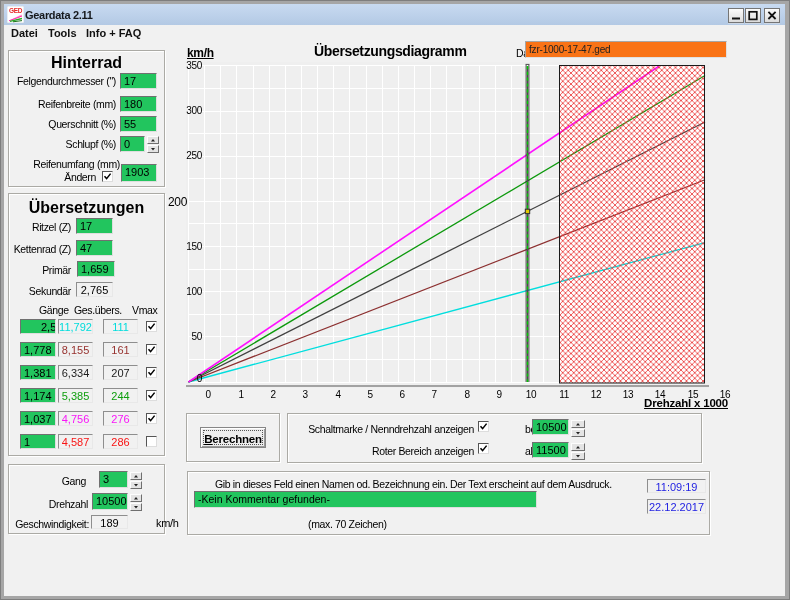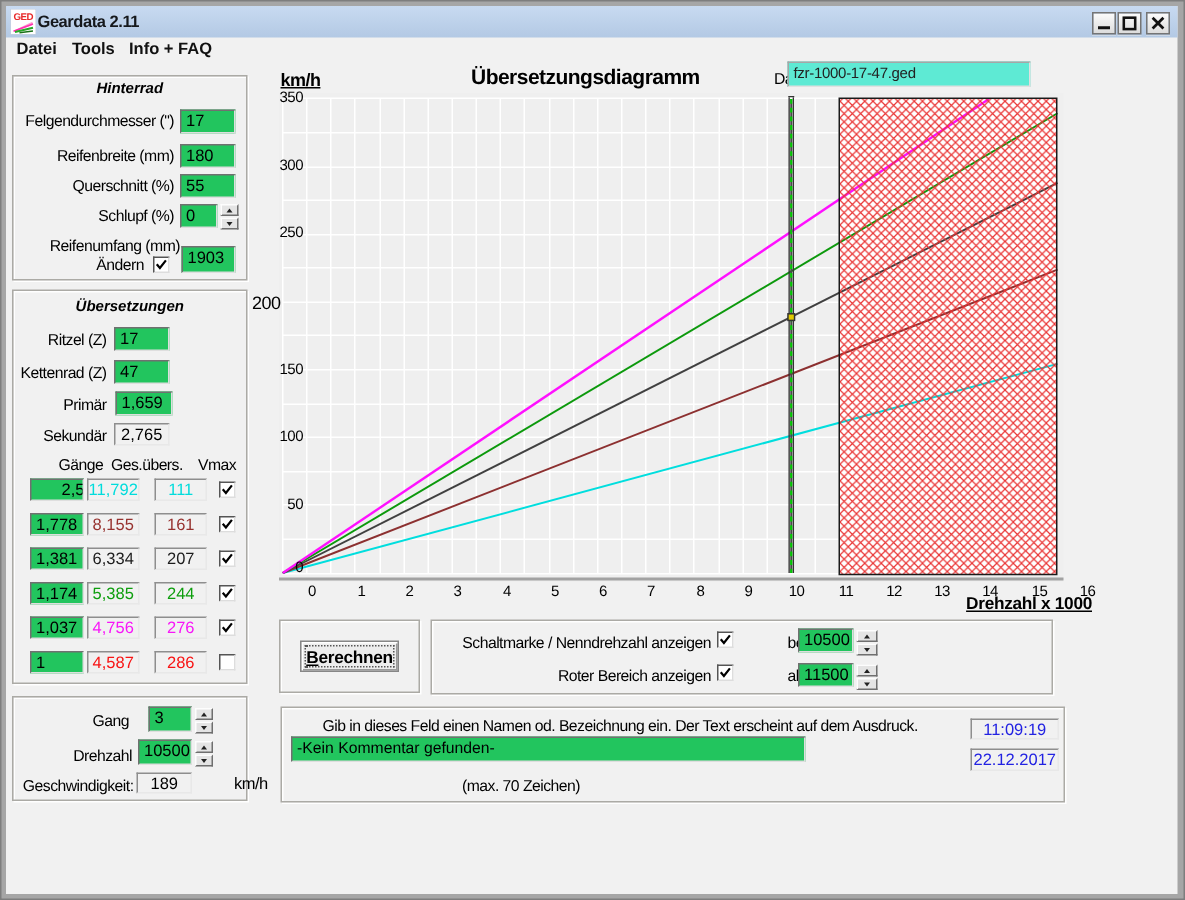--- a/index.html
+++ b/index.html
@@ -3,21 +3,21 @@
 html,body{margin:0;padding:0;}
 body{width:790px;height:600px;font-family:"Liberation Sans",sans-serif;background:#a8a8a8;}
 #app{position:relative;width:790px;height:600px;overflow:hidden;background:#a6a6a6;box-shadow:inset 0 0 0 1px #7e7e7e;}
 .abs{position:absolute;}
 #client{left:4px;top:4px;width:781px;height:592px;background:#f1f1f1;}
 #tbar{left:4px;top:4px;width:781px;height:21px;background:linear-gradient(#c8daf1,#b3c9e4);}
 #ttl{left:25px;top:8px;font-size:11px;letter-spacing:-0.3px;font-weight:bold;color:#15181c;padding-top:1px;}
 .wbtn{top:8px;width:16px;height:15px;background:linear-gradient(#fbfbfb,#dcdcdc);border:1px solid #757575;box-sizing:border-box;box-shadow:0 1px 0 #cdd8e6;}
 .menu{top:27px;font-size:11px;font-weight:bold;color:#111;}
 .gbox{border:1px solid #abaaa5;box-shadow:1px 1px 0 #ffffff, inset 1px 1px 0 #ffffff;background:#f1f1f1;box-sizing:border-box;}
-.gttl{font-size:10px;font-weight:bold;color:#000;text-align:center;font-style:italic;}
+.gttl{font-size:16px;font-weight:bold;color:#000;text-align:center;}
 .lbl{font-size:10.5px;letter-spacing:-0.35px;color:#000;white-space:nowrap;padding-left:20px;}
 .rlbl{font-size:10.5px;letter-spacing:-0.35px;color:#000;text-align:right;white-space:nowrap;}
 .edit{background:#22c55e;border:1px solid;border-color:#707070 #dedede #dedede #707070;box-sizing:border-box;font-size:11px;color:#000;padding:1px 0 0 3px;overflow:hidden;white-space:nowrap;}
 .ro{background:#f1f1f1;border:1px solid;border-color:#8e8e8e #e8e8e8 #e8e8e8 #8e8e8e;box-sizing:border-box;font-size:11px;text-align:center;padding-top:1px;overflow:hidden;white-space:nowrap;}
 .cb{width:11px;height:11px;background:#fff;border:1px solid;border-color:#555 #ddd #ddd #555;box-sizing:border-box;}
 .cb svg,.spin svg,.wbtn svg{display:block;}
 .spin{width:12px;height:8px;background:#e4e4e4;border:1px solid;border-color:#fdfdfd #6f6f6f #6f6f6f #fdfdfd;box-sizing:border-box;font-size:0;}
 .bold{font-weight:bold;}
 .ul{text-decoration:underline;}
 </style></head><body>
@@ -169,21 +169,21 @@
       <svg width="10" height="6" viewBox="0 0 10 6">
         <path d="M5.0 4.6 L3.0 2 H7.0 Z" fill="#222"></path>
       </svg>
     </div>
 <div class="abs rlbl" style="left:6px;top:518px;width:83px">Geschwindigkeit:</div>
 <div class="abs ro" style="left:91px;top:515px;width:37px;height:14px;color:#000;font-size:11px">189</div>
 <div class="abs lbl" style="left:136px;top:517px;font-size:11px">km/h</div>
 <div class="abs lbl bold ul" style="left:167px;top:46px;font-size:12px">km/h</div>
 <div class="abs lbl bold" style="left:294px;top:43px;width:148px;text-align:center;font-size:14px">Übersetzungsdiagramm</div>
 <div class="abs lbl" style="left:496px;top:47px">Datei:</div>
-<div class="abs" style="left:525px;top:41px;width:162px;height:17px;background:#5eead4;border:1px solid;border-color:#a6a6a6 #e0e0e0 #e0e0e0 #a6a6a6;box-sizing:border-box;font-size:10px;letter-spacing:-0.2px;padding:2px 0 0 3px;color:#222">fzr-1000-17-47.ged</div>
+<div class="abs" style="left:525px;top:41px;width:202px;height:17px;background:#f97316;border:1px solid;border-color:#a6a6a6 #e0e0e0 #e0e0e0 #a6a6a6;box-sizing:border-box;font-size:10px;letter-spacing:-0.2px;padding:2px 0 0 3px;color:#222">fzr-1000-17-47.ged</div>
 <svg class="abs" style="left:186px;top:62px" width="523" height="326" viewBox="0 0 523 326">
       <defs>
         <pattern id="xh" width="5.5" height="5.5" patternUnits="userSpaceOnUse">
           <path d="M-0.5 -0.5 L6 6 M6 -0.5 L-0.5 6" stroke="#e93333" stroke-width="0.8" fill="none"></path>
         </pattern>
       </defs>
       <rect x="0" y="0" width="523" height="326" fill="#efefef"></rect>
       <path d="M2.5 3.0 V320.5 M18.5 3.0 V320.5 M34.5 3.0 V320.5 M50.5 3.0 V320.5 M67.5 3.0 V320.5 M83.5 3.0 V320.5 M99.5 3.0 V320.5 M115.5 3.0 V320.5 M131.5 3.0 V320.5 M147.5 3.0 V320.5 M163.5 3.0 V320.5 M180.5 3.0 V320.5 M196.5 3.0 V320.5 M212.5 3.0 V320.5 M228.5 3.0 V320.5 M244.5 3.0 V320.5 M260.5 3.0 V320.5 M276.5 3.0 V320.5 M293.5 3.0 V320.5 M309.5 3.0 V320.5 M325.5 3.0 V320.5 M341.5 3.0 V320.5 M357.5 3.0 V320.5 M373.5 3.0 V320.5 M389.5 3.0 V320.5 M406.5 3.0 V320.5 M422.5 3.0 V320.5 M438.5 3.0 V320.5 M454.5 3.0 V320.5 M470.5 3.0 V320.5 M486.5 3.0 V320.5 M502.5 3.0 V320.5 M518.5 3.0 V320.5 M2.0 320.5 H519.0 M2.0 297.5 H519.0 M2.0 274.5 H519.0 M2.0 252.5 H519.0 M2.0 229.5 H519.0 M2.0 207.5 H519.0 M2.0 184.5 H519.0 M2.0 161.5 H519.0 M2.0 139.5 H519.0 M2.0 116.5 H519.0 M2.0 94.5 H519.0 M2.0 71.5 H519.0 M2.0 49.5 H519.0 M2.0 26.5 H519.0 M2.0 3.5 H519.0" stroke="#ffffff" stroke-width="1" fill="none"></path>
       <rect x="373.5" y="3.5" width="145.0" height="317.5" fill="#ffffff"></rect>
       <path d="M2.5 320.0 L519.0 180.56" stroke="#00dede" stroke-width="1.3" fill="none"></path>

